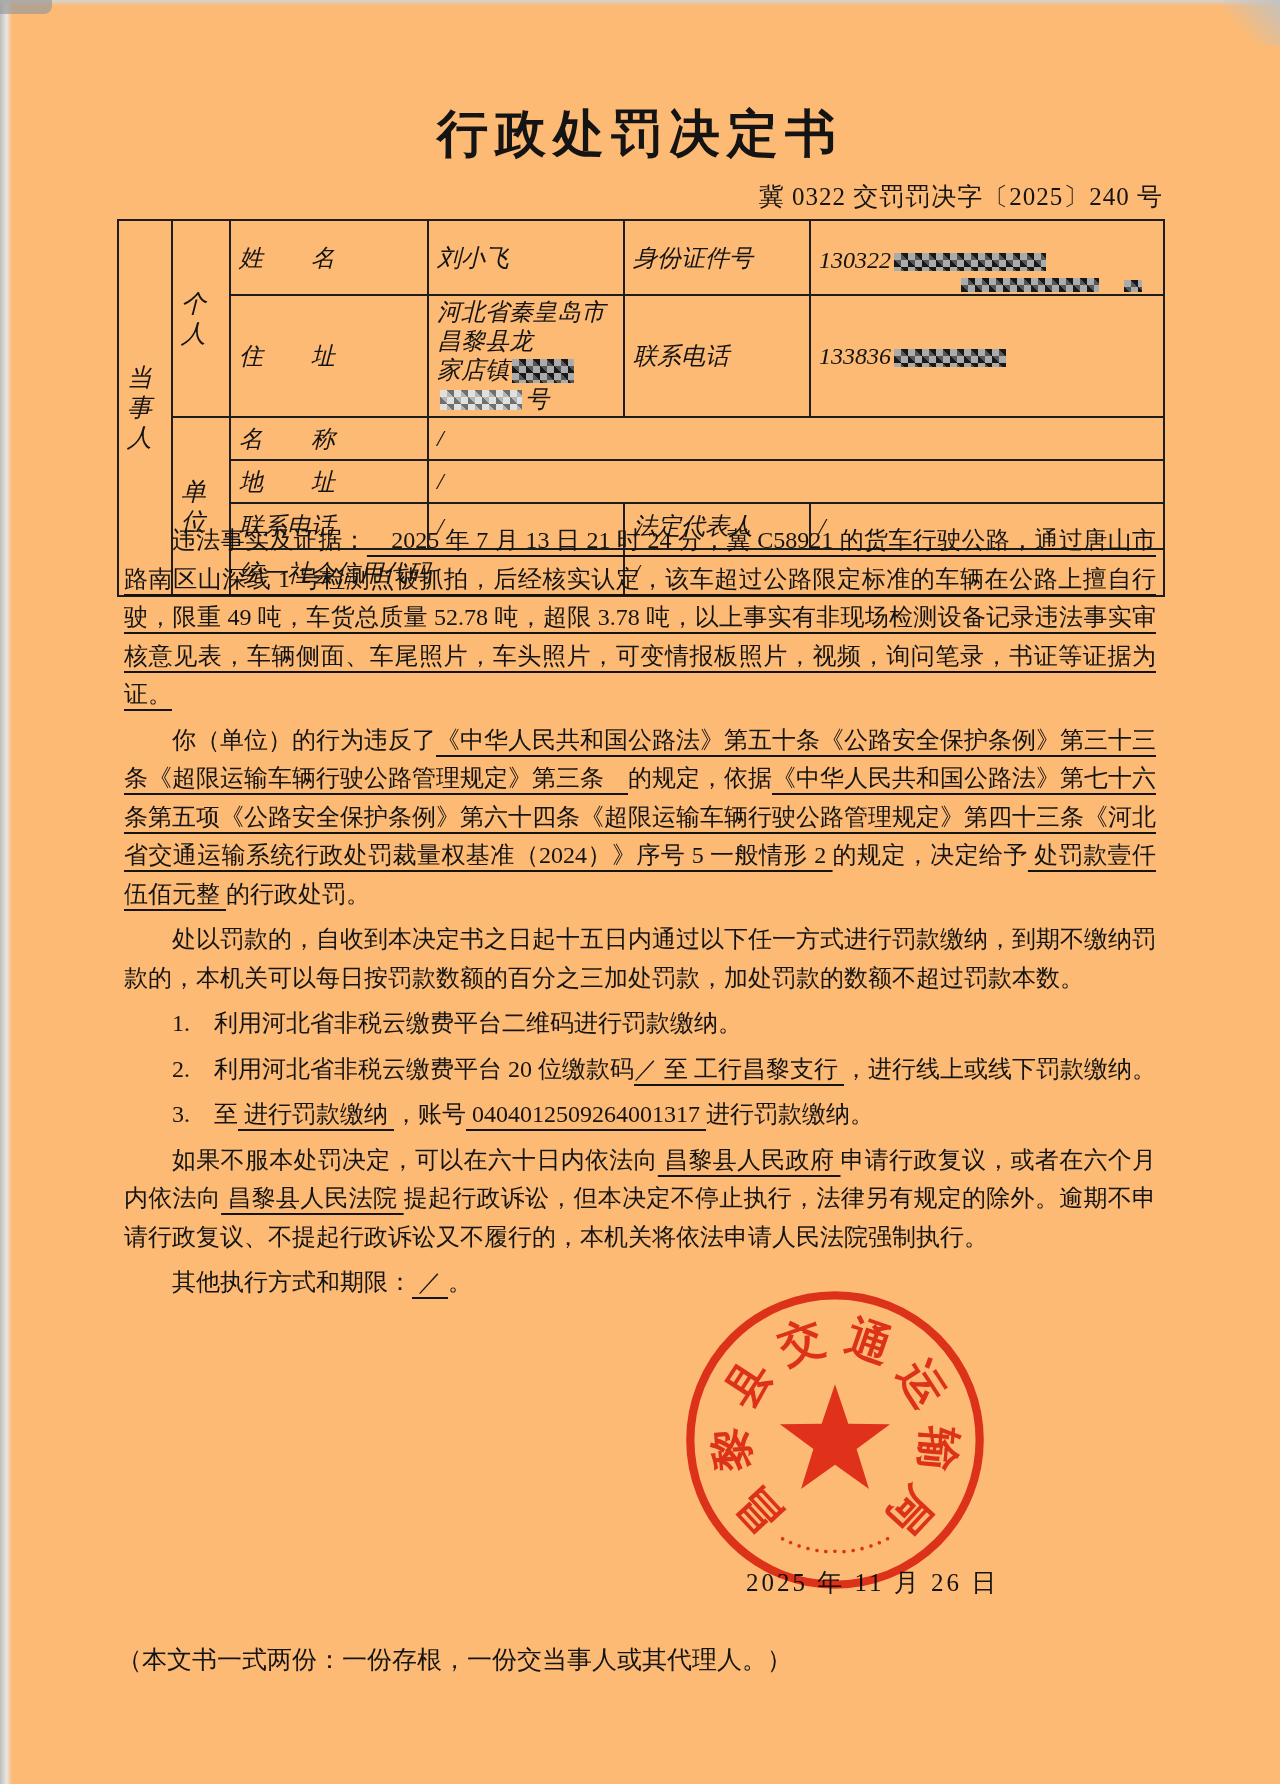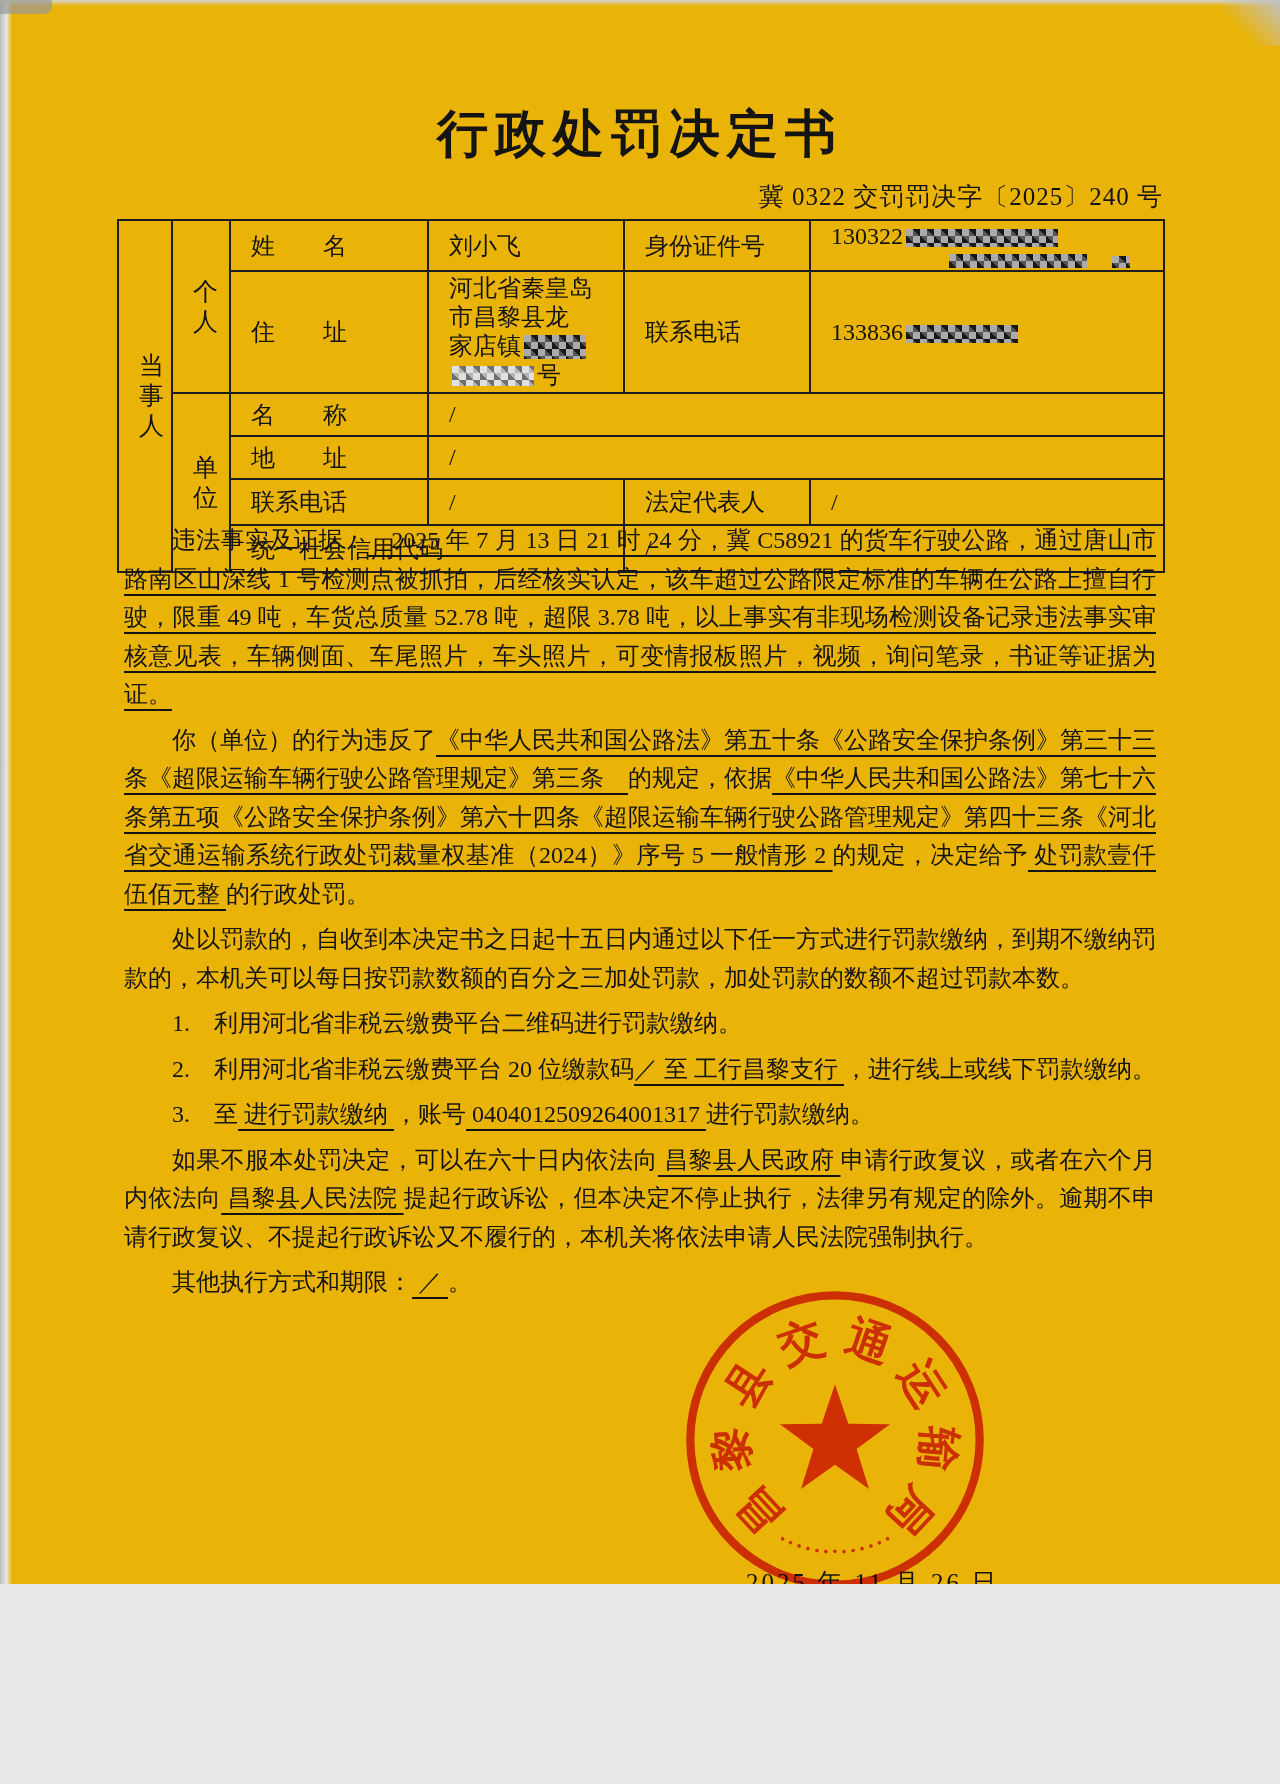--- a/index.html
+++ b/index.html
@@ -1,56 +1,56 @@
 <!DOCTYPE html>
 <html><head>
 <meta charset="utf-8">
 <style>
   html,body{margin:0;padding:0;background:#e8e8e6;}
   .page{
-    position:relative;width:1280px;height:1584px;margin:0 auto;
-    background:#eab308;overflow:hidden;
+    position:relative;width:1280px;height:1784px;margin:0 auto;
+    background:#fdba74;overflow:hidden;
     font-family:"Liberation Serif","DejaVu Serif",serif;color:#141414;
   }
   
   .scan-left{position:absolute;left:0;top:0;width:12px;height:100%;
     background:linear-gradient(90deg,#bdbdbb,#e6e6e3 55%,rgba(255,255,255,0));}
   .scan-top-left{position:absolute;left:0;top:0;width:52px;height:14px;background:#9a9a98;opacity:.7;border-radius:0 0 8px 0;}
   .scan-top-right{position:absolute;right:0;top:0;width:56px;height:46px;
     background:linear-gradient(225deg,#c2c2c0,rgba(255,255,255,0) 70%);}
   .scan-top{position:absolute;left:0;top:0;width:100%;height:6px;
     background:linear-gradient(180deg,#d4d4d2,rgba(255,255,255,0));}
 
   .doc-title{position:absolute;top:100px;left:0;width:100%;text-align:center;
     font-size:51px;font-weight:bold;letter-spacing:7px;}
   .doc-number{position:absolute;top:180px;right:117px;font-size:25px;letter-spacing:1px;}
 
   table.party{position:absolute;top:219px;left:117px;width:1046px;
     border-collapse:collapse;table-layout:fixed;font-size:24px;}
-  table.party td{border:2.6px solid #1d1d1d;padding:2px 20px;overflow:hidden;}
+  table.party td{border:2.6px solid #1d1d1d;padding:2px 8px;overflow:hidden;font-style:italic;}
   td.lab{text-align:left;padding-left:13px;}
   td.val{text-align:left;}
   td.grp{text-align:left;font-size:25px;line-height:30px;}
 
   .mosaic{display:inline-block;vertical-align:-3px;margin:0 3px;
     background-image:
       linear-gradient(45deg,#181818 26%,rgba(0,0,0,0) 26% 74%,#181818 74%),
       linear-gradient(45deg,#565656 26%,#ababab 26% 74%,#565656 74%);
     background-size:14px 14px;background-position:0 0,7px 7px;}
   .mosaic.light{
     background-image:
       linear-gradient(45deg,#6f6f6f 26%,rgba(0,0,0,0) 26% 74%,#6f6f6f 74%),
       linear-gradient(45deg,#b5b5b5 26%,#e0e0de 26% 74%,#b5b5b5 74%);}
   .m-id1{width:152px;height:18px;}
   .m-id2{width:138px;height:14px;}
   .m-id3{width:18px;height:12px;margin-left:22px;}
   .m-addr1{width:62px;height:24px;vertical-align:-5px;}
   .m-addr2{width:82px;height:20px;}
   .m-phone{width:112px;height:18px;}
-  .redline1{line-height:26px;}
+  .redline1{line-height:26px;margin-top:24px;}
   .redline2{line-height:16px;text-align:right;padding-right:10px;}
   .addr{line-height:29px;}
 
   .body-text{position:absolute;top:514px;left:117px;width:1046px;
     font-size:24px;line-height:38.5px;text-align:justify;text-align-last:left;}
   .body-text p{margin:7px;text-indent:2em;}
   .u{text-decoration:underline;text-underline-offset:7px;text-decoration-thickness:2px;}
 
   .seal-date{position:absolute;left:746px;top:1566px;font-size:25px;letter-spacing:3px;z-index:2;}
   .footer-note{position:absolute;left:117px;top:1643px;font-size:25px;z-index:2;font-family:Liberation Mono, monospace;}

